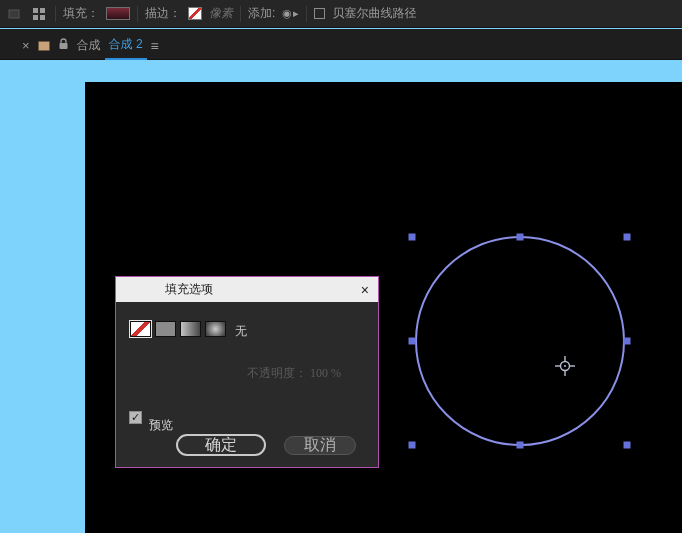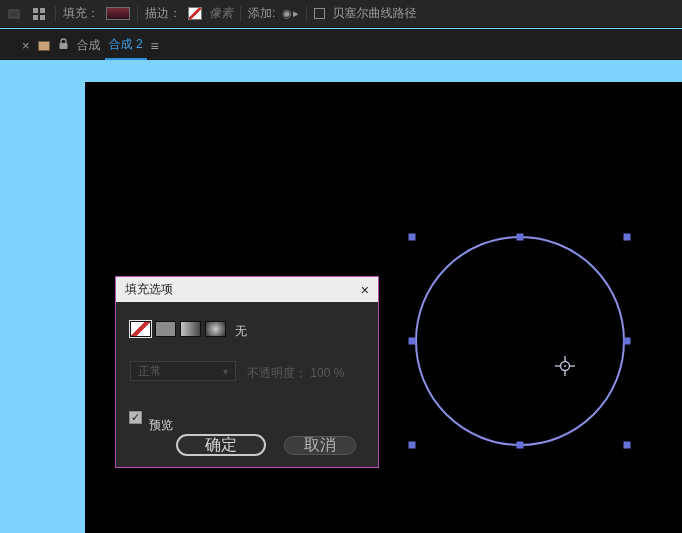--- a/index.html
+++ b/index.html
@@ -51,40 +51,40 @@
   
   .dialog {
     position:absolute; left:115px; top:276px; width:264px; height:192px;
     background:#2a2a2a; border:1px solid #b14fb1;
   }
   .dlg-titlebar {
     position:absolute; left:0; top:0; right:0; height:25px;
     background:#ededed; color:#1b1b1b; display:flex; align-items:center;
     padding:0 9px; font-size:12px;
   }
-  .dlg-title { flex:1; }
+  .dlg-title { flex:1;margin-left:40px; }
   .dlg-close { color:#222; font-size:14px; line-height:1; cursor:default; }
   .fill-type-row { position:absolute; left:14px; top:44px; display:flex; gap:4px; }
   .ft-btn { width:21px; height:16px; border:1px solid #101010; }
   .ft-none {
     background:#fff;
     background-image: linear-gradient(135deg, transparent 42%, #d03030 42%, #d03030 58%, transparent 58%);
     outline:1px solid #e6e6e6;
   }
   .ft-solid { background:#8b8b8b; }
   .ft-linear { background: linear-gradient(90deg, #c4c4c4 0%, #474747 100%); }
   .ft-radial { background: radial-gradient(circle at 50% 50%, #cccccc 0%, #474747 85%); }
   .ft-selected-label { position:absolute; left:119px; top:46px; color:#c9c9c9; }
   .blend-select {
     position:absolute; left:14px; top:84px; width:106px; height:20px;
     background:#262626; border:1px solid #3d3d3d; color:#5a5a5a;
     display:flex; align-items:center; padding:0 7px;
   }
   .blend-caret { margin-left:auto; color:#4d4d4d; font-size:10px; }
-  .opacity-row { position:absolute; left:131px; top:88px; color:#5a5a5a; white-space:nowrap; }
+  .opacity-row { position:absolute; left:131px; top:88px; color:#5a5a5a; white-space:nowrap;font-family:Liberation Serif, serif; }
   .preview-row { position:absolute; left:13px; top:124px; display:flex; align-items:center; gap:7px; }
   .preview-box {
     width:13px; height:13px; background:#b9b9b9; border:1px solid #8a8a8a;
     display:flex; align-items:center; justify-content:center;
     color:#1d1d1d; font-size:11px; font-weight:bold; line-height:1;
   }
   .preview-label { color:#d4d4d4;margin-top:16px; }
   .btn-ok {
     position:absolute; left:60px; top:157px; width:90px; height:22px;
     border-radius:11px; background:#2d2d2d; border:2px solid #c9c9c9;
@@ -192,24 +192,20 @@
     </div>
 
     <div class="fill-type-row">
       <span class="ft-btn ft-none"></span>
       <span class="ft-btn ft-solid"></span>
       <span class="ft-btn ft-linear"></span>
       <span class="ft-btn ft-radial"></span>
     </div>
     <span class="ft-selected-label">无</span>
 
-    <div class="blend-select">
-      <span>正常</span>
-      <span class="blend-caret">▾</span>
-    </div>
 
     <div class="opacity-row">
       <span>不透明度：</span>
       <span>100</span>
       <span>%</span>
     </div>
 
     <div class="preview-row">
       <span class="preview-box">
         <span>✓</span>

